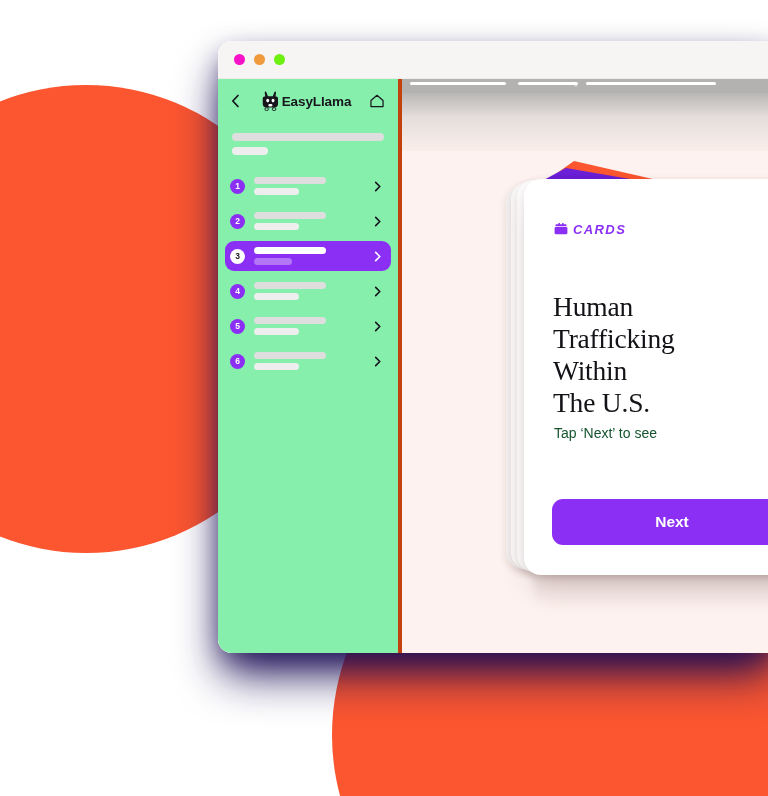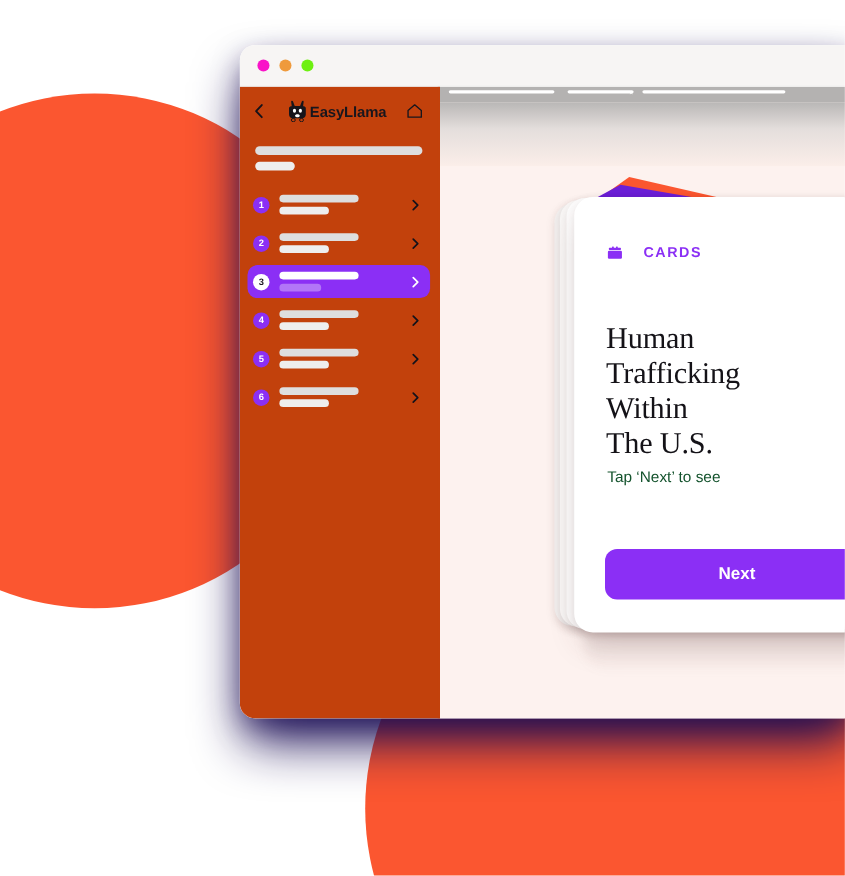--- a/index.html
+++ b/index.html
@@ -75,22 +75,22 @@
     display: flex;
     height: 575px;
     background: #ffffff;
   }
 
   
   #sidebar {
     position: relative;
     width: 180px;
     flex: 0 0 180px;
-    background: #c2410c;
-    border-right: 2px solid #c2410c;
+    background: #86efac;
+    border-right: 4px solid #c2410c;
     padding: 0;
     z-index: 5;
   }
 
   #sidebar-header {
     display: flex;
     align-items: center;
     justify-content: space-between;
     height: 44px;
     padding: 0 13px 0 10px;
@@ -254,22 +254,23 @@
     box-shadow: 0 16px 30px -8px rgba(80, 50, 50, 0.22),
                 0 3px 9px rgba(80, 50, 50, 0.10);
     overflow: hidden;
   }
 
   #card-kicker {
     position: absolute;
     left: 30px;
     top: 43px;
     display: flex;
-    align-items: flex-end;
-    gap: 19px;
+    align-items: flex-start;
+    gap: 5px;
+    font-style: italic;
   }
   #cards-icon { width: 14px; height: 14px; display: block; }
   #card-kicker-label {
     font-size: 13px;
     font-weight: 700;
     letter-spacing: 1.4px;
     color: #8b2ff5;
     font-family: "Liberation Sans", sans-serif;
   }
 

